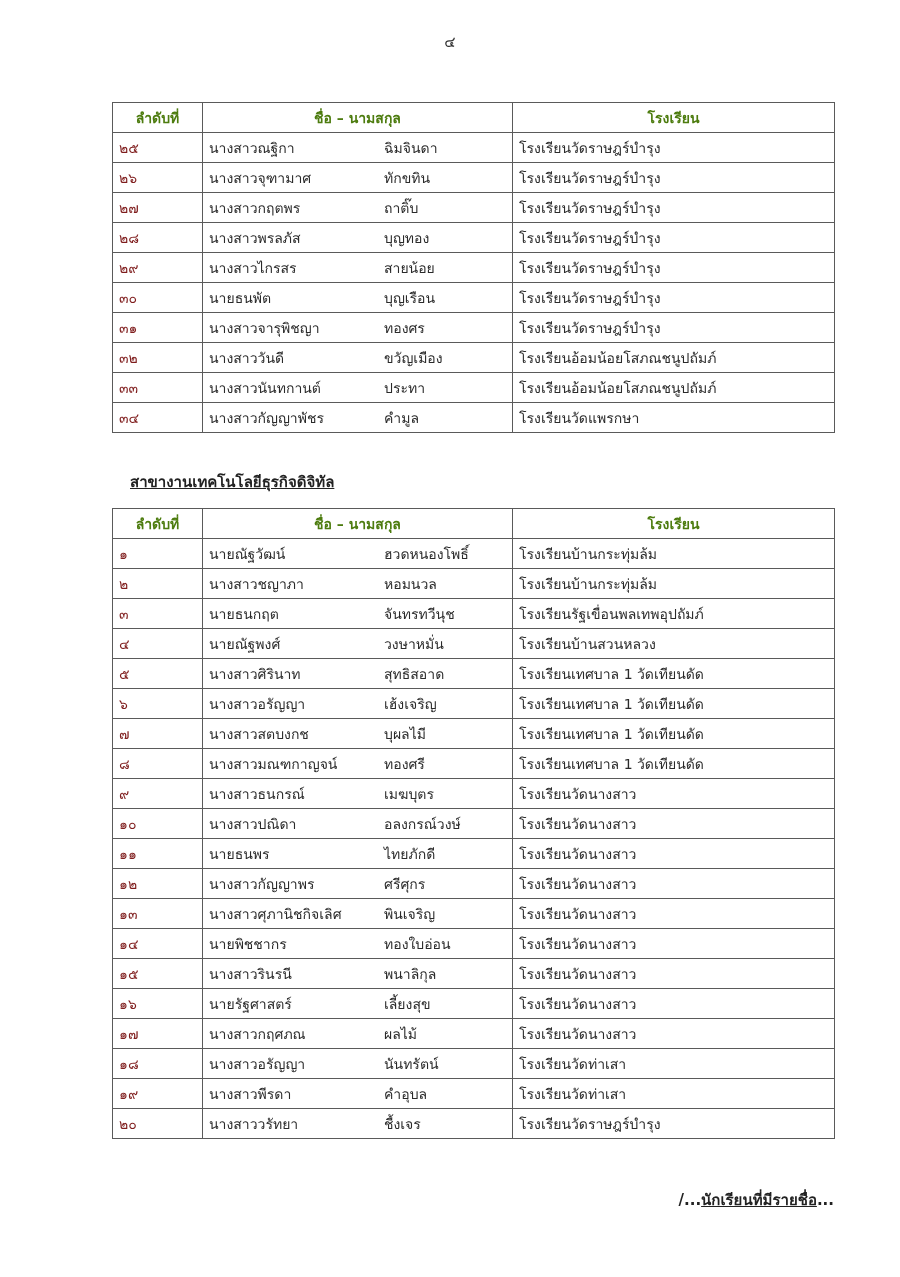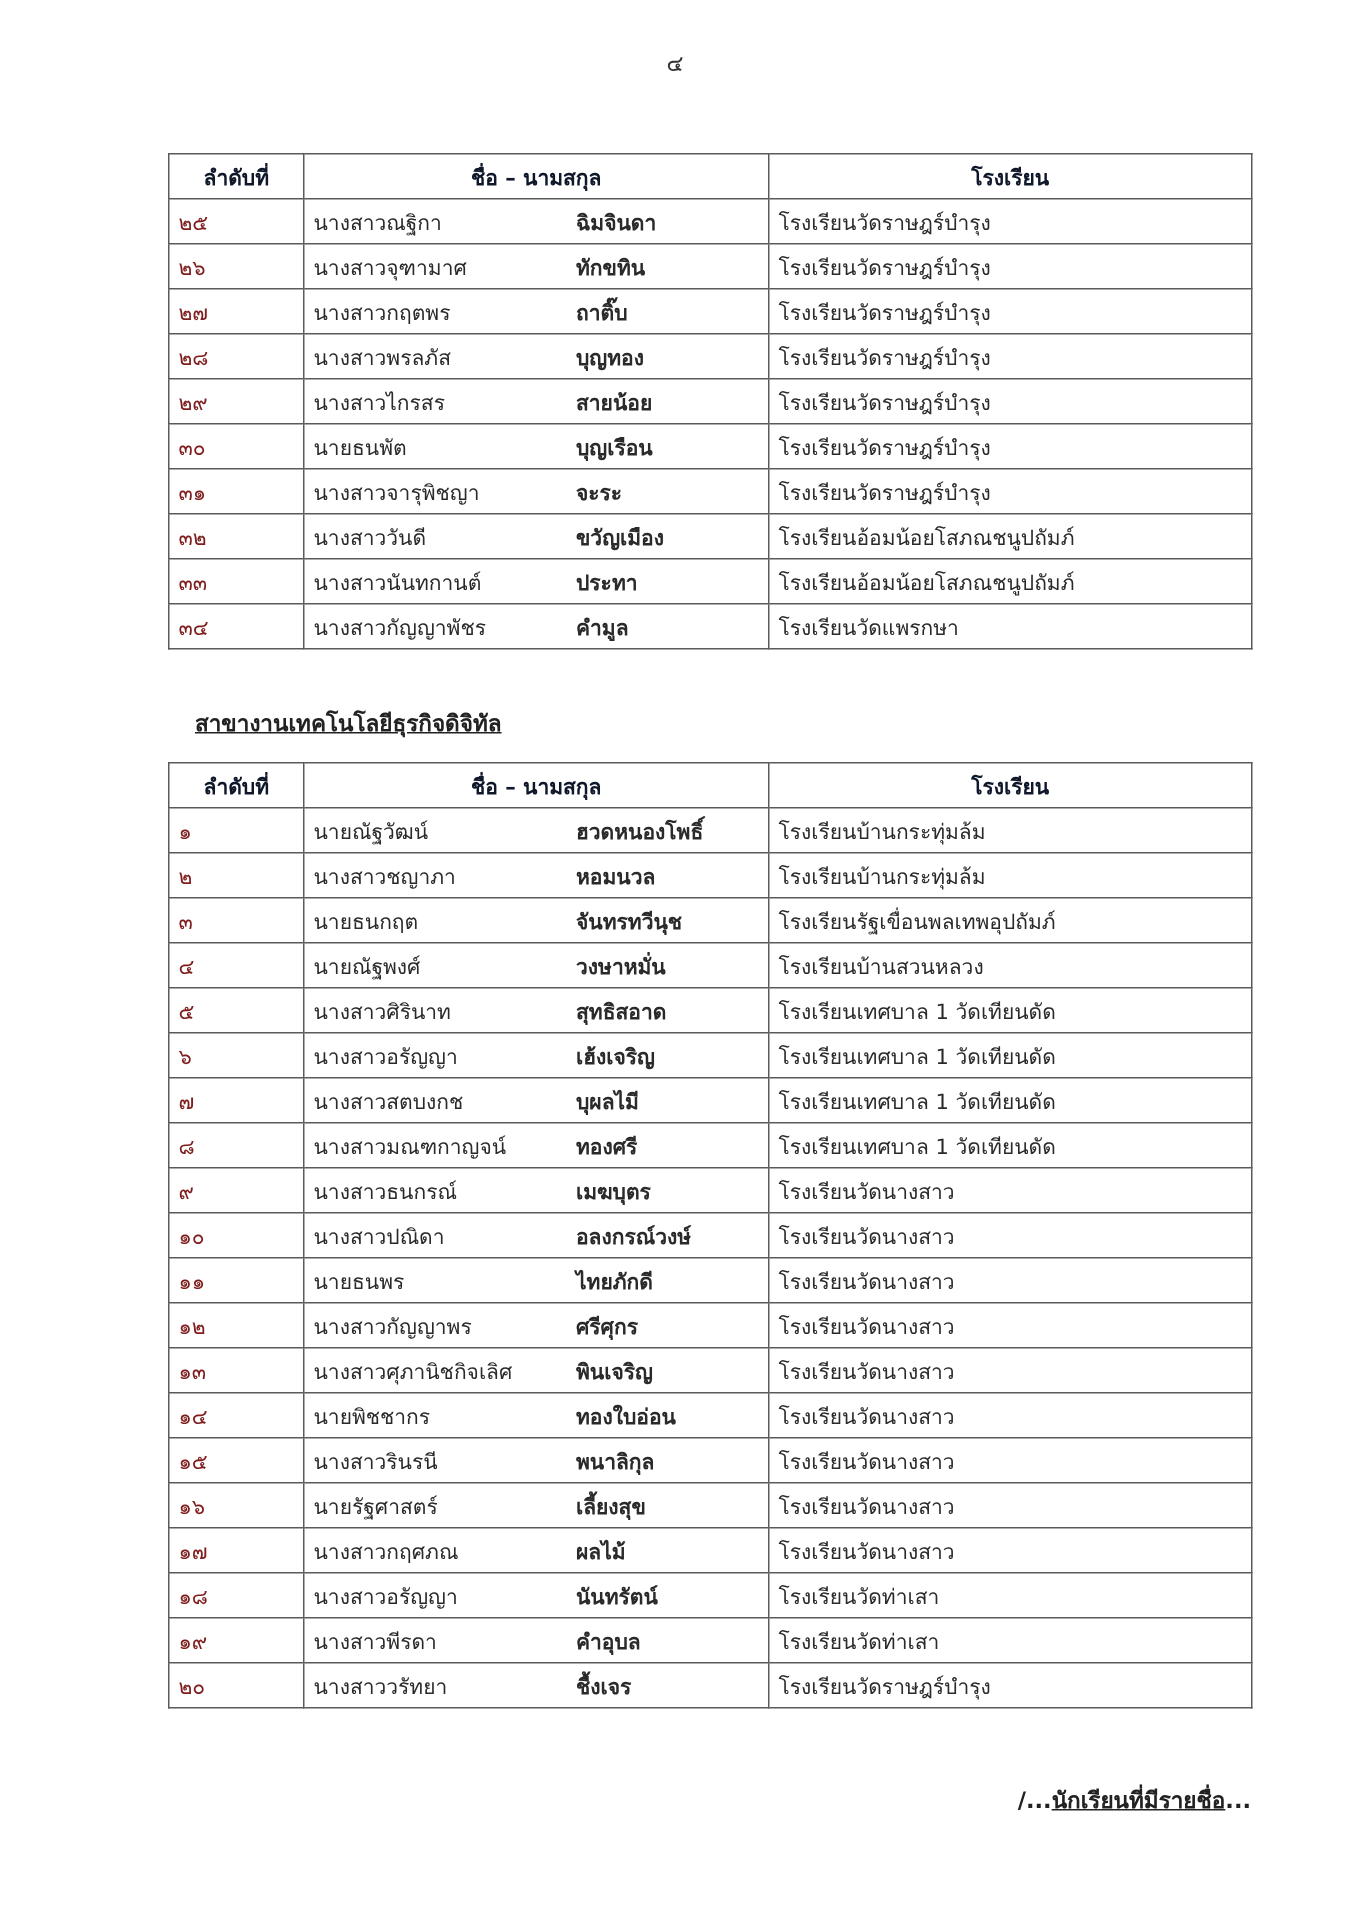--- a/index.html
+++ b/index.html
@@ -36,42 +36,41 @@
       border: 1.5px solid #5a5a5a;
       height: 29px;
       padding: 0 6px;
       white-space: nowrap;
       overflow: hidden;
       vertical-align: middle;
     }
     table.roster th {
       font-weight: bold;
       font-size: 14px;
-      color: #0f172a;
+      color: #4d7c0f;
     }
     col.c-no { width: 90px; }
     col.c-name { width: 310px; }
     col.c-school { width: 322px; }
     .th-no { text-align: center; }
     .th-name { text-align: center; margin-left: 11px; }
     .th-school { text-align: center; }
     td.no { text-align: left; color: #7f1d1d; }
     td.name { position: relative; }
     td.name .first {
       position: absolute;
       left: 6px;
       top: 50%;
       transform: translateY(-50%);
     }
     td.name .last {
       position: absolute;
       left: 181px;
       top: 50%;
       transform: translateY(-50%);
-      font-weight: bold;
     }
     td.school { text-align: left; }
     #table-1 { top: 102px; }
     #table-2 { top: 508px; }
     .section-heading {
       position: absolute;
       top: 470px;
       left: 130px;
       font-size: 15px;
       font-weight: bold;
@@ -152,21 +151,21 @@
         <td class="name">
           <span class="first">นายธนพัต</span>
           <span class="last">บุญเรือน</span>
         </td>
         <td class="school">โรงเรียนวัดราษฎร์บำรุง</td>
       </tr>
       <tr>
         <td class="no">๓๑</td>
         <td class="name">
           <span class="first">นางสาวจารุพิชญา</span>
-          <span class="last">จะระ</span>
+          <span class="last">ทองศร</span>
         </td>
         <td class="school">โรงเรียนวัดราษฎร์บำรุง</td>
       </tr>
       <tr>
         <td class="no">๓๒</td>
         <td class="name">
           <span class="first">นางสาววันดี</span>
           <span class="last">ขวัญเมือง</span>
         </td>
         <td class="school">โรงเรียนอ้อมน้อยโสภณชนูปถัมภ์</td>

